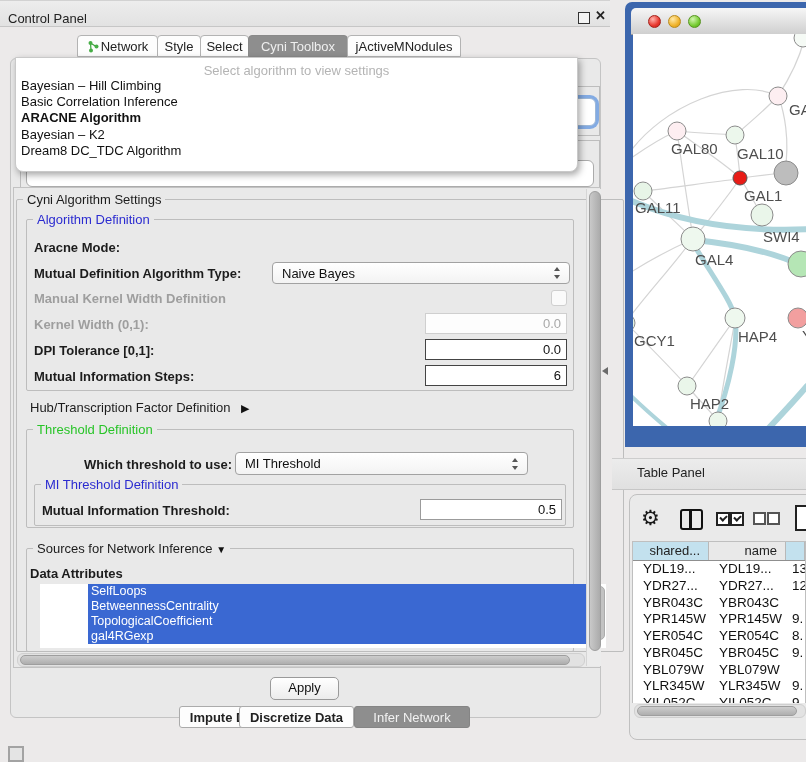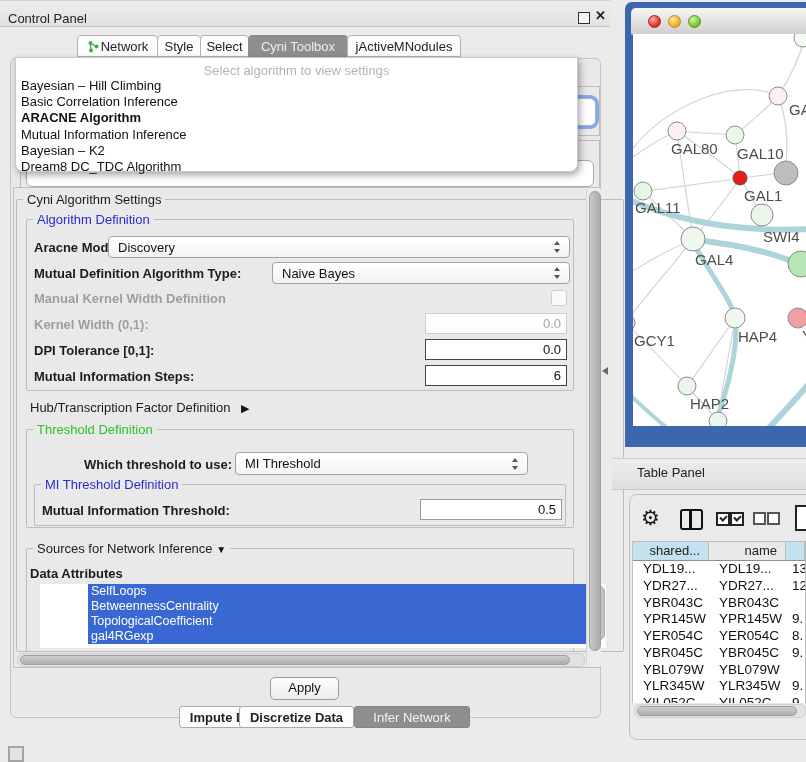--- a/index.html
+++ b/index.html
@@ -155,36 +155,34 @@
   <div class="abs ghostbox" id="ghost-a"></div>
   <div class="abs ghostbox" id="ghost-b"></div>
   <div class="abs" id="ghost-combo"></div>
   <div class="abs" id="ghost-input"></div>
 
   <div class="abs" id="dropdown">
     <div id="dd-placeholder">Select algorithm to view settings</div>
     <div class="dd-item">Bayesian – Hill Climbing</div>
     <div class="dd-item">Basic Correlation Inference</div>
     <div class="dd-item bold">ARACNE Algorithm</div>
-    <div class="dd-item">Mutual Information Inference</div>
     <div class="dd-item">Bayesian – K2</div>
     <div class="dd-item">Dream8 DC_TDC Algorithm</div>
   </div>
 
   <div class="abs" id="scrollpane"></div>
 
   <div class="group" id="grp-settings">
     <span class="gtitle">Cyni Algorithm Settings</span>
   </div>
 
   <div class="group" id="grp-algdef">
     <span class="gtitle">Algorithm Definition</span>
   </div>
   <div class="blabel" style="left:34px;top:240px;">Aracne Mode:</div>
-  <div class="combo" id="combo-aracne"><span>Discovery</span><span class="carets"></span></div>
   <div class="blabel" style="left:34px;top:266px;">Mutual Definition Algorithm Type:</div>
   <div class="combo" id="combo-mitype"><span>Naive Bayes</span><span class="carets"></span></div>
   <div class="blabel dis" style="left:34px;top:291px;">Manual Kernel Width Definition</div>
   <div class="abs" id="chk-kernel"></div>
   <div class="blabel dis" style="left:34px;top:317px;">Kernel Width (0,1):</div>
   <div class="tinput" id="in-kernel">0.0</div>
   <div class="blabel" style="left:34px;top:343px;">DPI Tolerance [0,1]:</div>
   <div class="tinput" id="in-dpi">0.0</div>
   <div class="blabel" style="left:34px;top:369px;">Mutual Information Steps:</div>
   <div class="tinput" id="in-steps">6</div>

